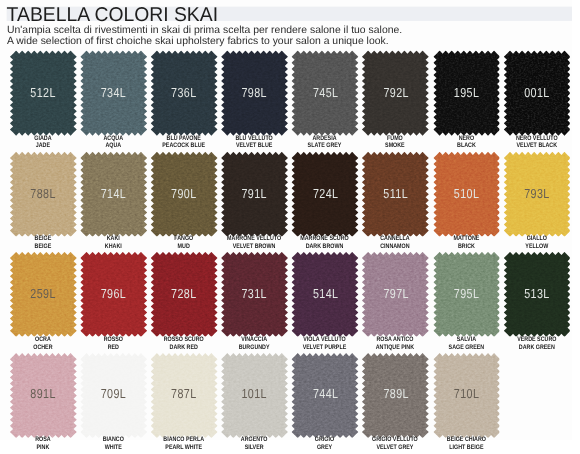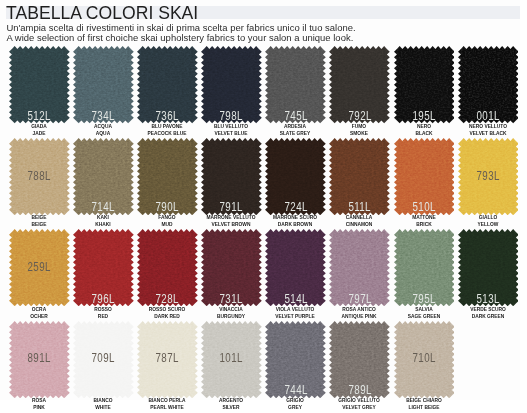--- a/index.html
+++ b/index.html
@@ -16,34 +16,34 @@
             color:#2b2b2b;white-space:pre-line;}
 
   #grid{position:absolute;left:0;top:0;width:527px;height:413px;}
   .cell{position:absolute;width:60.8px;}
   .swatch-wrap{position:absolute;left:0;top:0;width:60.8px;height:77.3px;}
   .swatch-wrap svg{display:block;width:60.8px;height:77.3px;}
   .code{position:absolute;left:0;top:0;width:60.8px;height:77.3px;
         display:flex;align-items:center;justify-content:center;
         font-size:11.9px;font-weight:400;}
   .code span{display:inline-block;transform:scaleX(0.82);letter-spacing:0.45px;position:relative;top:-0.9px;}
-  .code.light{color:#e3e7e4;align-items:flex-end;}
+  .code.light{color:#e3e7e4;}
   .code.dark{color:#655d53;}
   .label{position:absolute;left:-15px;width:90px;top:76.7px;text-align:center;
          font-size:5.9px;line-height:6.95px;font-weight:bold;color:#1a1a1a;}
   .label div{white-space:nowrap;transform:scaleX(0.825);}
 </style>
 </head>
 <body>
 
 <div id="page">
   <div id="page-sheet"></div>
   <div id="title-band"></div>
   <div id="page-title">TABELLA COLORI SKAI</div>
-  <div id="subtitle">Un'ampia scelta di rivestimenti in skai di prima scelta per fabrics unico il tuo salone.
+  <div id="subtitle">Un'ampia scelta di rivestimenti in skai di prima scelta per rendere salone il tuo salone.
 A wide selection of first choiche skai upholstery fabrics to your salon a unique look.</div>
   <svg width="0" height="0" style="position:absolute" aria-hidden="true">
     <defs>
       <filter id="grain" x="0" y="0" width="100%" height="100%" color-interpolation-filters="sRGB">
         <feTurbulence type="fractalNoise" baseFrequency="0.42 0.62" numOctaves="4" seed="11" result="n"></feTurbulence>
         <feColorMatrix in="n" type="saturate" values="0" result="ng"></feColorMatrix>
         <feComponentTransfer in="ng" result="nc">
           <feFuncR type="linear" slope="0.26" intercept="0.37"></feFuncR>
           <feFuncG type="linear" slope="0.26" intercept="0.37"></feFuncG>
           <feFuncB type="linear" slope="0.26" intercept="0.37"></feFuncB>

